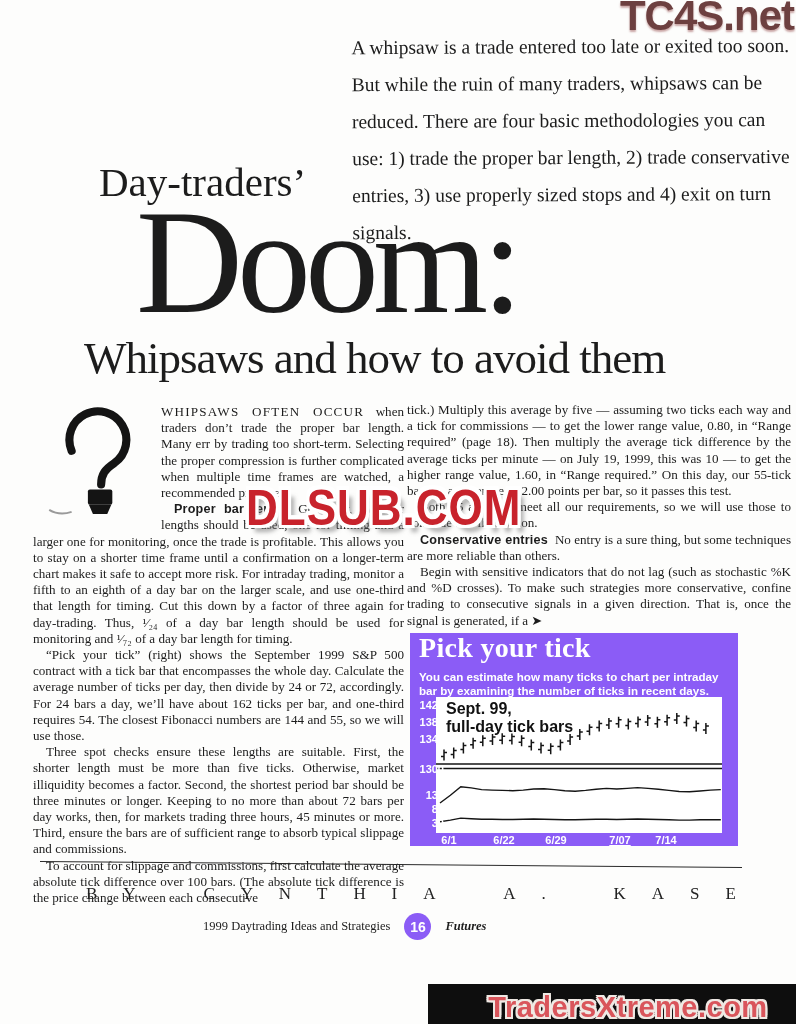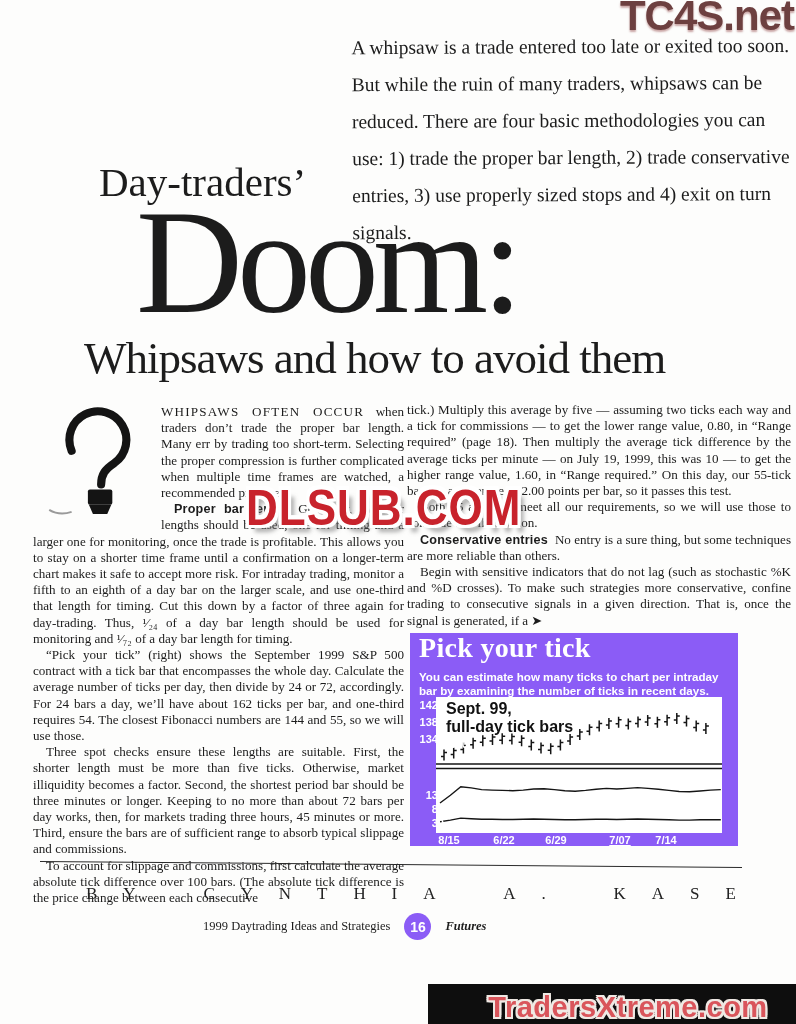--- a/index.html
+++ b/index.html
@@ -114,25 +114,25 @@
           <polyline points="4.0,106.0 14.4,98.2 24.8,89.8 35.2,90.9 45.6,92.6 56.0,93.1 66.4,93.4 76.8,93.7 87.2,93.1 97.6,92.0 108.0,91.7 118.4,92.6 128.8,93.7 139.2,94.2 149.6,93.4 160.0,92.3 170.4,91.4 180.8,92.0 191.2,91.4 201.6,90.6 212.0,91.4 222.4,92.3 232.8,93.4 243.2,94.5 253.6,94.8 264.0,94.0 274.4,93.1 284.8,92.6" fill="none" stroke="#151515" stroke-width="1.4"></polyline>
           <polyline points="4.0,124.8 14.4,123.1 24.8,121.1 35.2,121.7 45.6,122.2 56.0,122.2 66.4,122.5 76.8,122.5 87.2,122.2 97.6,122.0 108.0,122.2 118.4,122.5 128.8,122.8 139.2,122.8 149.6,122.5 160.0,122.2 170.4,122.2 180.8,122.5 191.2,122.2 201.6,122.0 212.0,122.2 222.4,122.5 232.8,122.8 243.2,123.1 253.6,123.1 264.0,122.8 274.4,122.8 284.8,122.8" fill="none" stroke="#151515" stroke-width="1.4"></polyline>
         </svg></div>
     <div class="panel-label">
       <div>Sept. 99,</div>
       <div>full-day tick bars</div>
     </div>
   <div class="y-label" style="top: 72.4px;">1420</div>
       <div class="y-label" style="top: 89.2px;">1380</div>
       <div class="y-label" style="top: 106px;">1340</div>
-      <div class="y-label" style="top: 111px; padding-left: 24px;">1300</div>
+      <div class="y-label" style="top: 136px;">1300</div>
       <div class="y-label" style="top: 161.6px;">130</div>
       <div class="y-label" style="top: 175.6px;">80</div>
       <div class="y-label" style="top: 189.6px;">30</div>
-      <div class="x-label" style="left: 19px;">8/15</div>
+      <div class="x-label" style="left: 19px;">6/1</div>
       <div class="x-label" style="left: 74px;">6/22</div>
       <div class="x-label" style="left: 126px;">6/29</div>
       <div class="x-label" style="left: 190px; text-decoration: underline;">7/07</div>
       <div class="x-label" style="left: 236px;">7/14</div>
     </div>
 
   <div class="rule"></div>
 
   <div class="byline" id="byline">
       <span>B</span>

